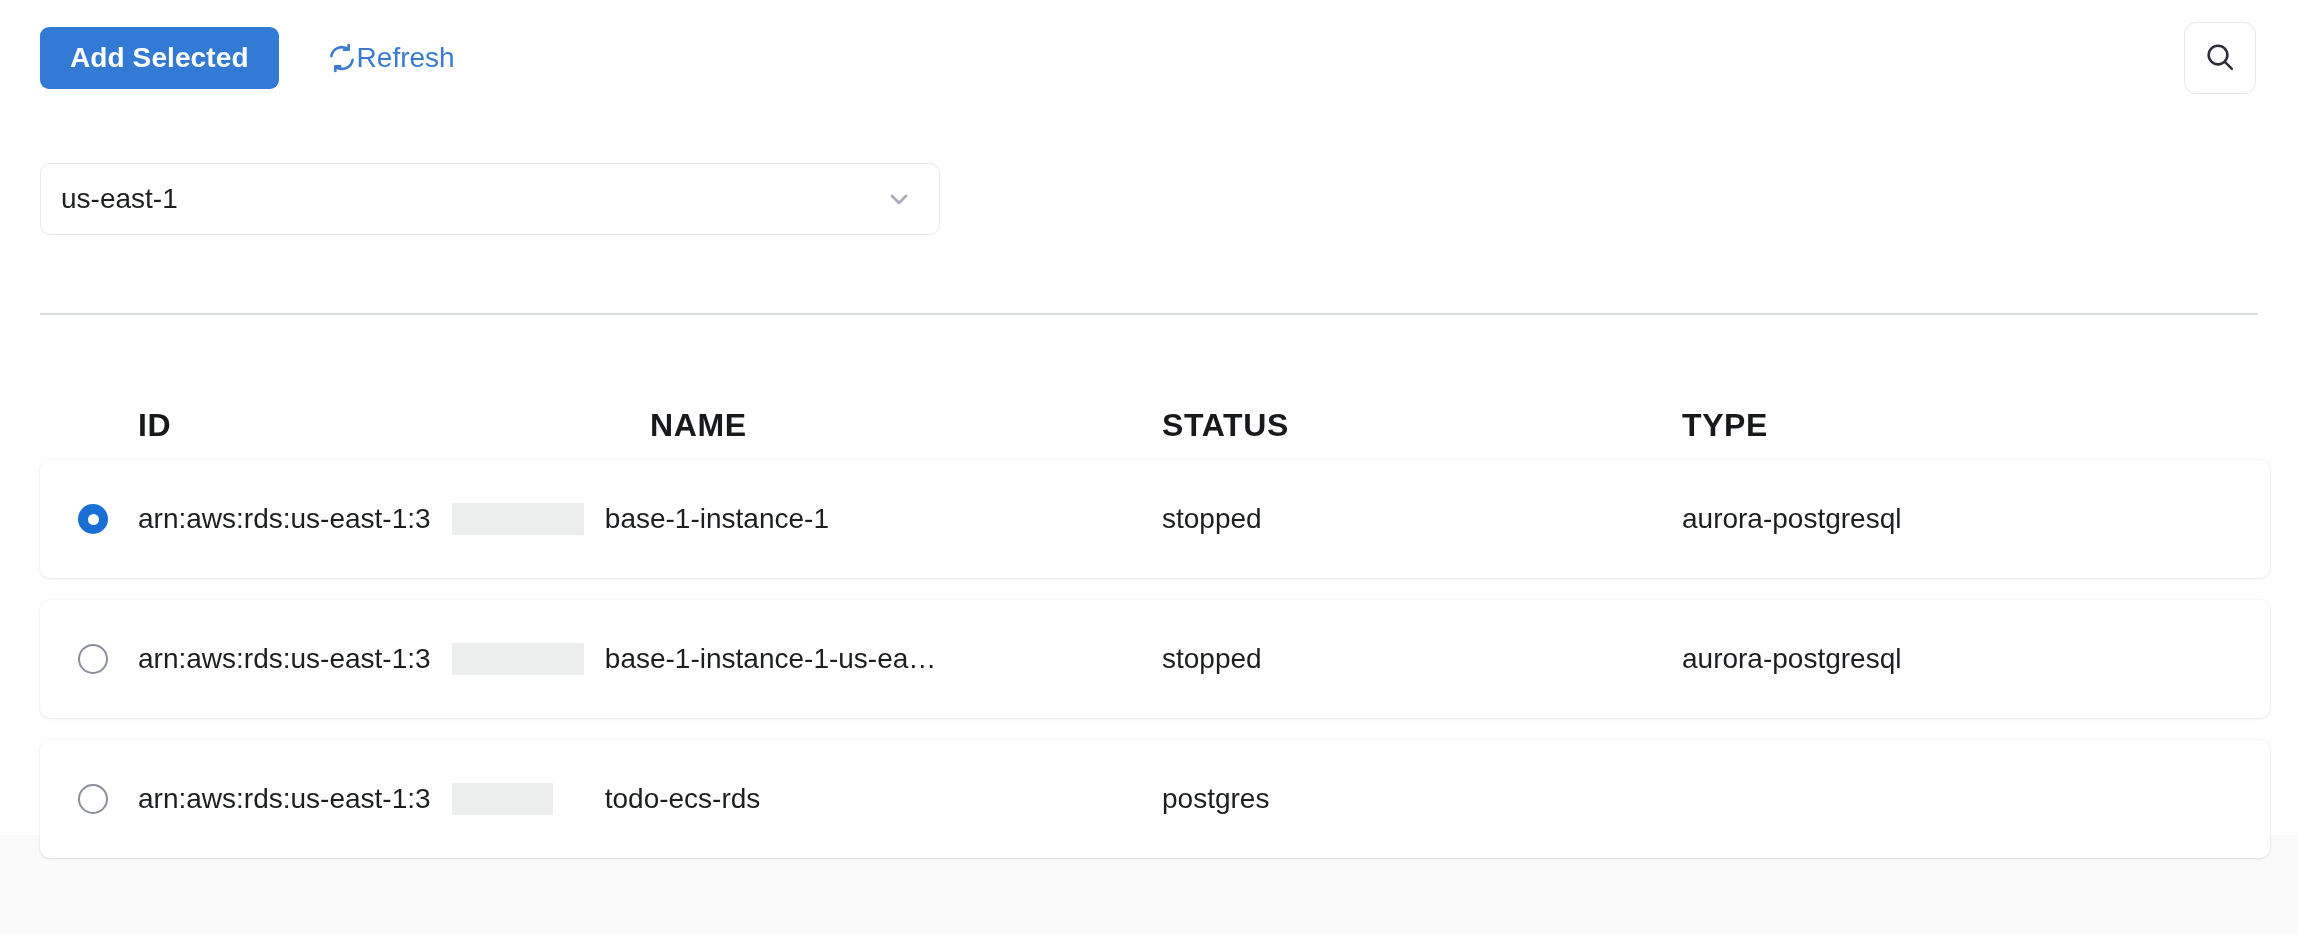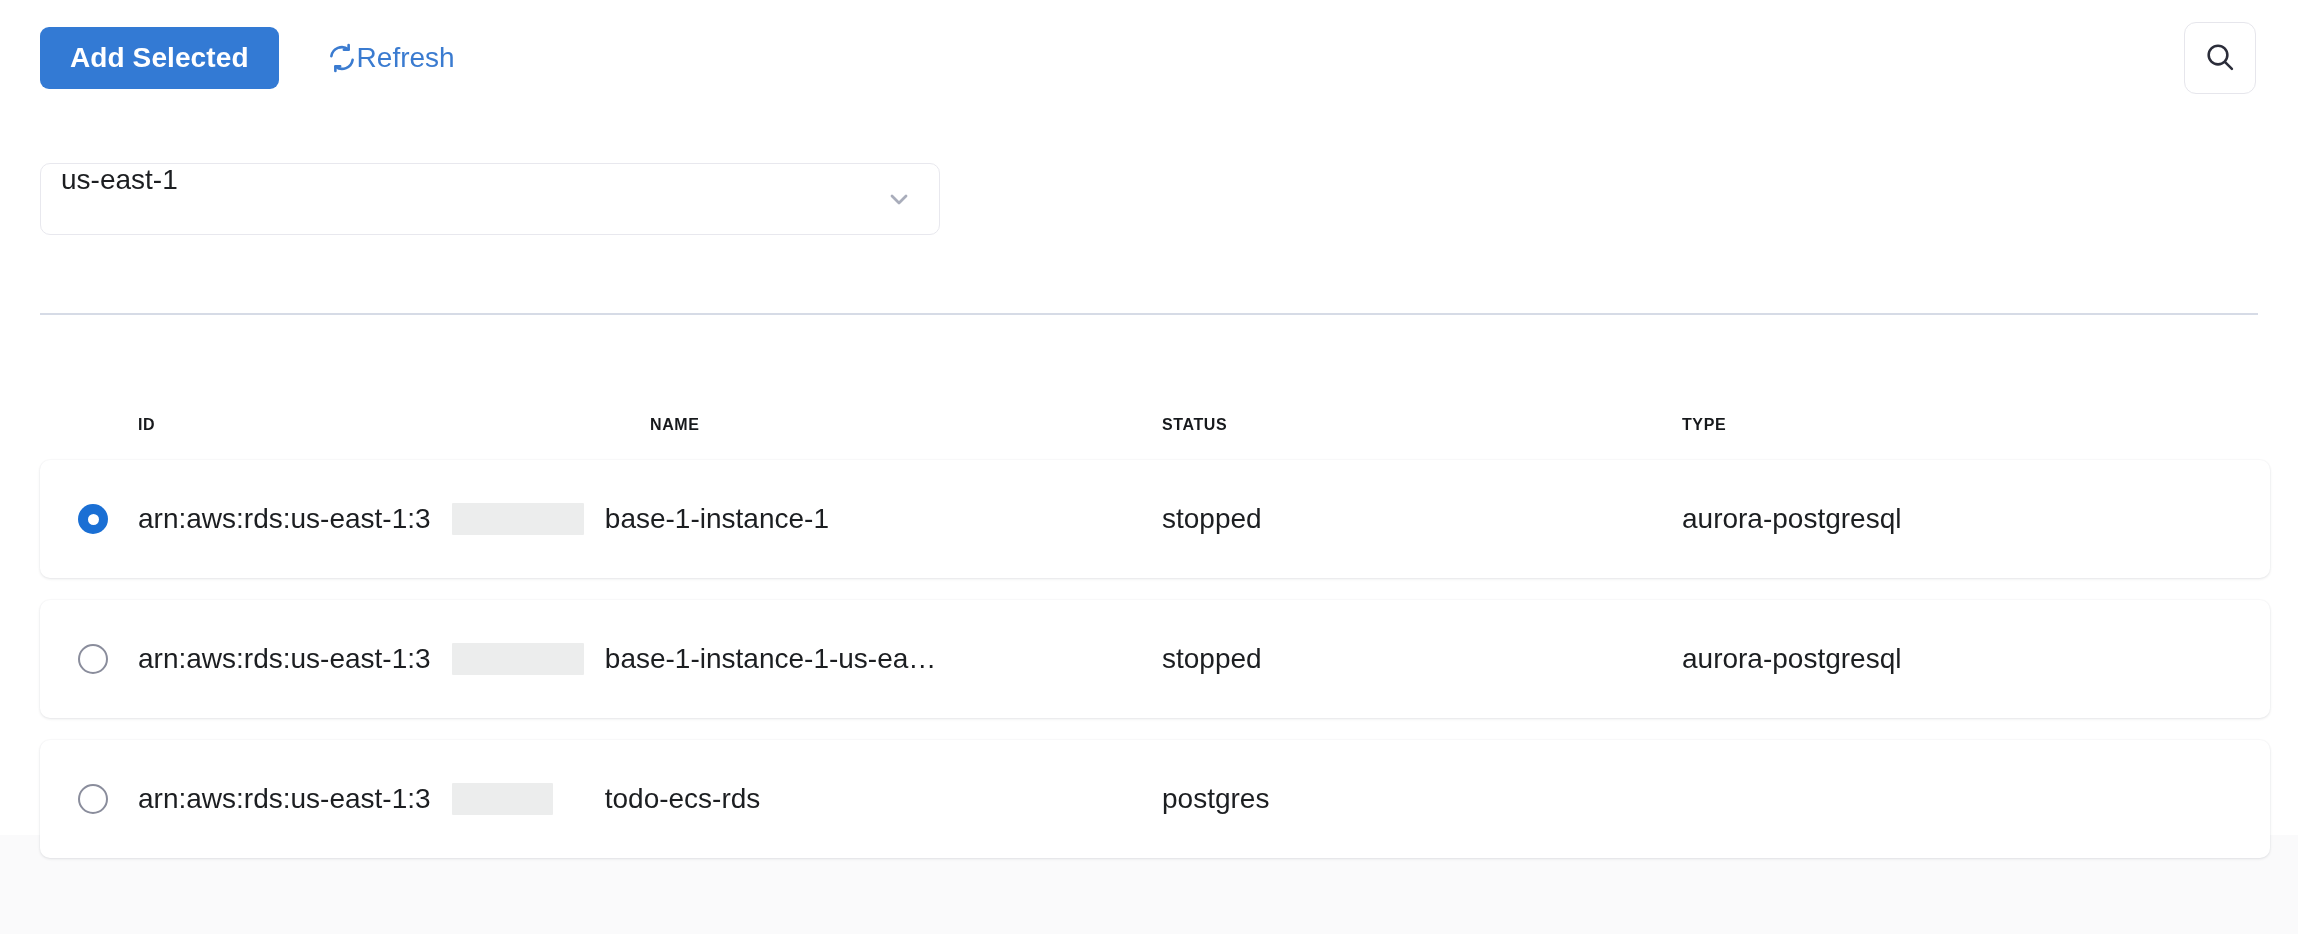--- a/index.html
+++ b/index.html
@@ -97,20 +97,21 @@
   }
   .select-box {
     position: relative;
     width: 900px;
     height: 72px;
     border: 1.5px solid #e8e8ee;
     border-radius: 10px;
     background: #ffffff;
     box-sizing: border-box;
     display: flex;
+    align-items: center;
     cursor: pointer;
   }
   .select-value {
     padding-left: 20px;
     font-size: 28px;
     color: #1c1e21;
     font-family: "Liberation Sans", sans-serif;
   }
   .chevron {
     position: absolute;
@@ -138,21 +139,21 @@
     top: 390px;
   }
 
   .thead {
     display: flex;
     align-items: center;
     height: 70px;
     padding: 0 0 0 0;
   }
   .th {
-    font-size: 16px;
+    font-size: 32px;
     font-weight: bold;
     letter-spacing: .6px;
     color: #17191c;
     font-family: "Liberation Sans", sans-serif;
   }
 
   .col-radio  { width: 98px; flex: 0 0 98px; }
   .col-id     { width: 512px; flex: 0 0 512px; }
   .col-name   { width: 512px; flex: 0 0 512px; }
   .col-status { width: 520px; flex: 0 0 520px; }

